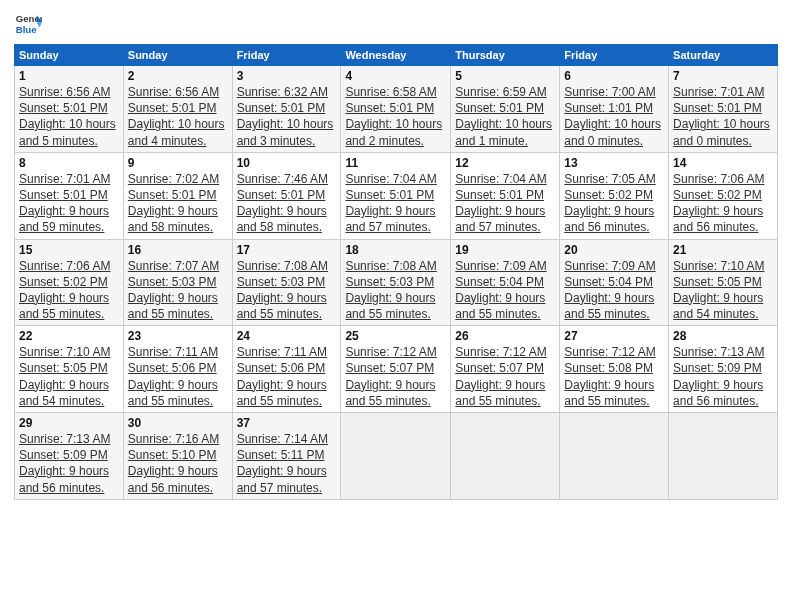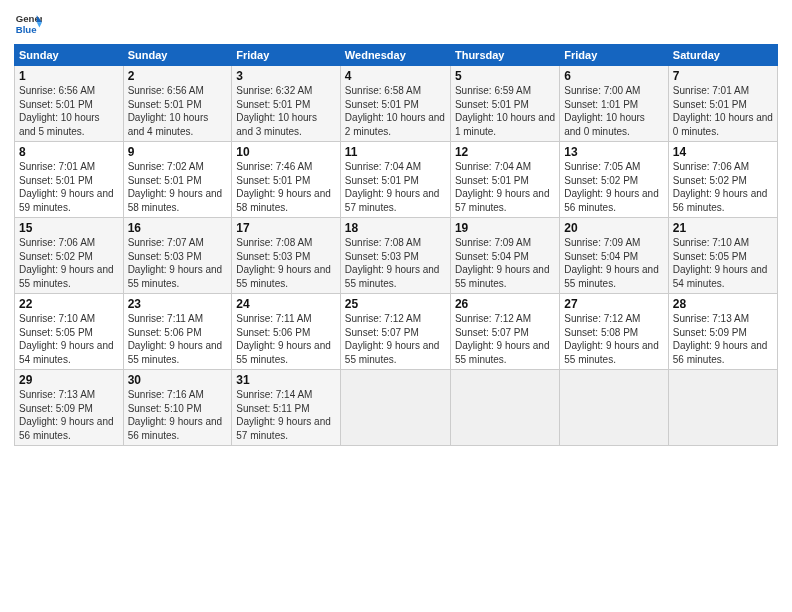--- a/index.html
+++ b/index.html
@@ -82,23 +82,24 @@
       background: #fff;
     }
     .day-number {
       font-size: 12px;
       font-weight: bold;
       color: #111;
       display: block;
       margin-bottom: 1px;
     }
     .day-detail {
-      font-size: 10px;
+      font-size: 12px;
       color: #333;
       line-height: 1.35;
+      text-decoration: underline;
     }
     td.empty {
       background: #f0f0f0 !important;
     }
   </style>
 </head>
 <body>
 
 <div class="page">
   <div class="header">
@@ -346,21 +347,21 @@
 and 56 minutes.</div>
           </td>
           <td>
             <span class="day-number">30</span>
             <div class="day-detail">Sunrise: 7:16 AM
 Sunset: 5:10 PM
 Daylight: 9 hours
 and 56 minutes.</div>
           </td>
           <td>
-            <span class="day-number">31</span>
+            <span class="day-number">37</span>
             <div class="day-detail">Sunrise: 7:14 AM
 Sunset: 5:11 PM
 Daylight: 9 hours
 and 57 minutes.</div>
           </td>
           <td class="empty"></td>
           <td class="empty"></td>
           <td class="empty"></td>
           <td class="empty"></td>
         </tr>

